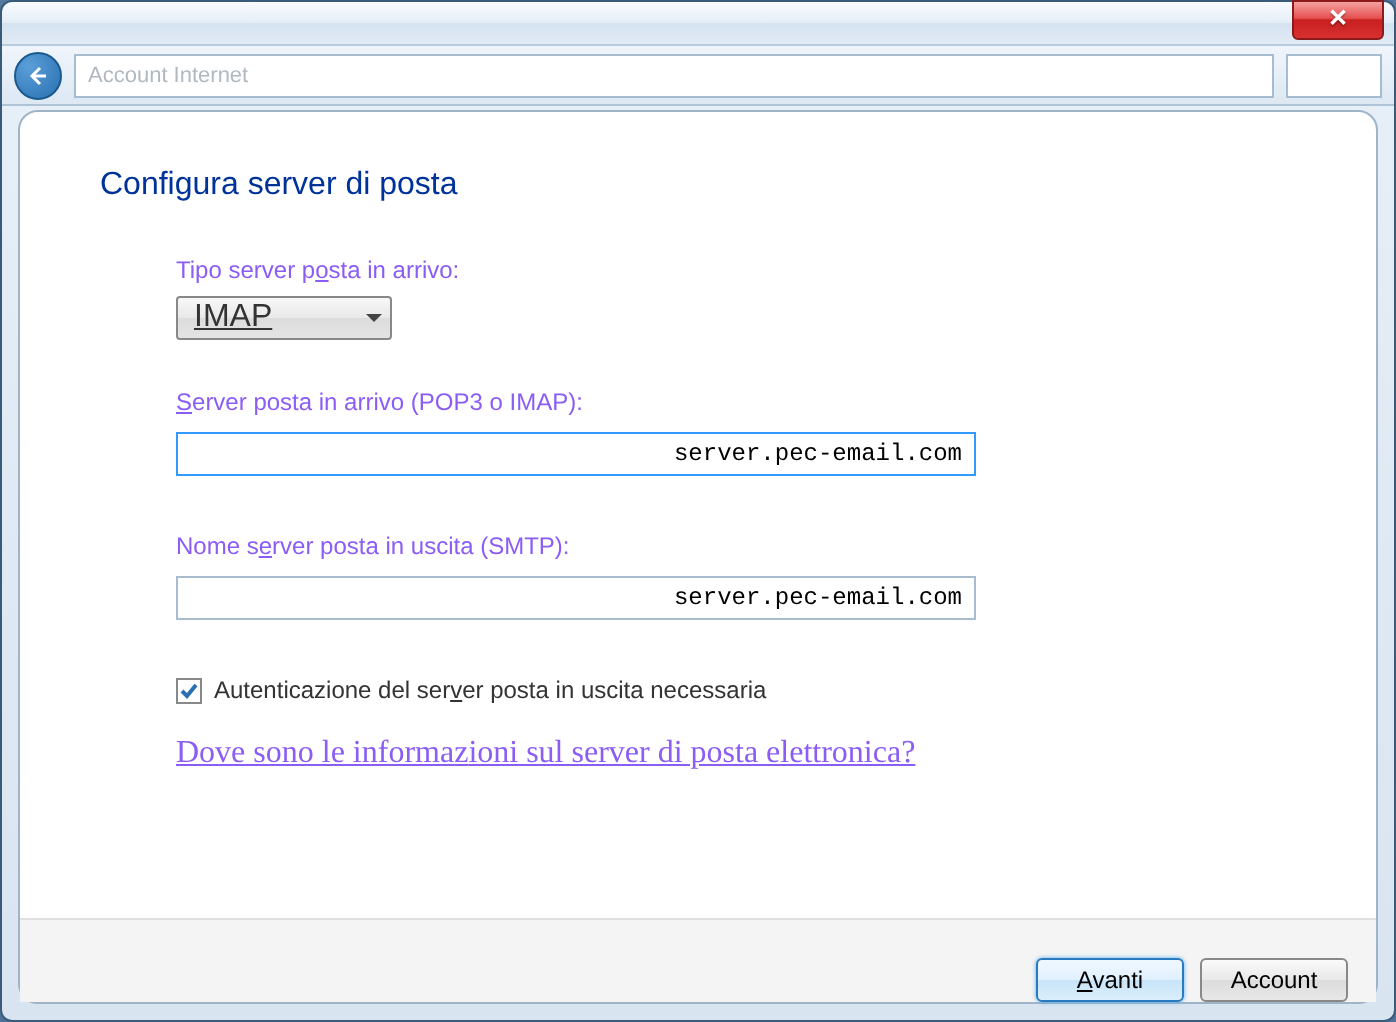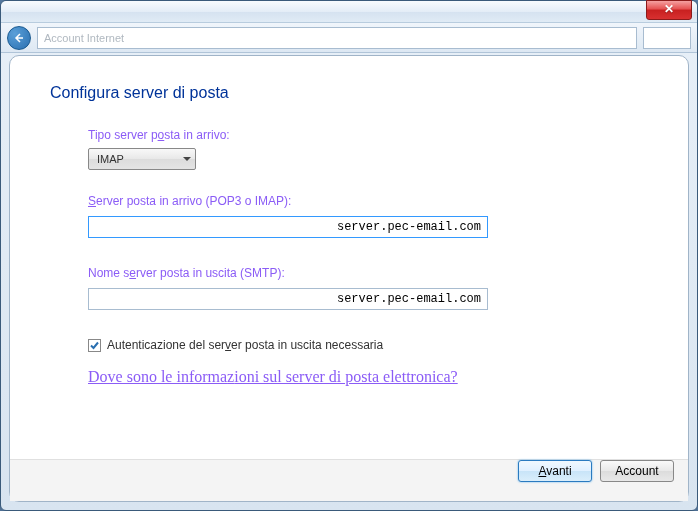--- a/index.html
+++ b/index.html
@@ -119,23 +119,24 @@
   .select {
     width: 108px;
     height: 22px;
     background: linear-gradient(to bottom, #f8f8f8 0%, #e8e8e8 50%, #dcdcdc 51%, #e4e4e4 100%);
     border: 1px solid #888;
     border-radius: 2px;
     display: flex;
     align-items: center;
     justify-content: space-between;
     padding: 0 4px 0 8px;
-    font-size: 11px;
+    font-size: 16px;
     cursor: pointer;
     margin-bottom: 24px;
+    text-decoration: underline;
   }
   .select .arrow {
     width: 0; height: 0;
     border-left: 4px solid transparent;
     border-right: 4px solid transparent;
     border-top: 4px solid #444;
   }
   .text-input {
     width: 400px;
     height: 22px;
@@ -170,21 +171,21 @@
     color: #8b5cf6;
     text-decoration: underline;
     cursor: pointer;
     font-size: 16px;
     font-family: Liberation Serif, serif;
   }
   .footer {
     height: 42px;
     border-top: 1px solid #e0e0e0;
     display: flex;
-    align-items: flex-start;
+    align-items: flex-end;
     justify-content: flex-end;
     padding: 0 14px;
     gap: 8px;
     background: #f4f4f4;
   }
   .btn {
     min-width: 74px;
     height: 22px;
     border: 1px solid #888;
     border-radius: 3px;

